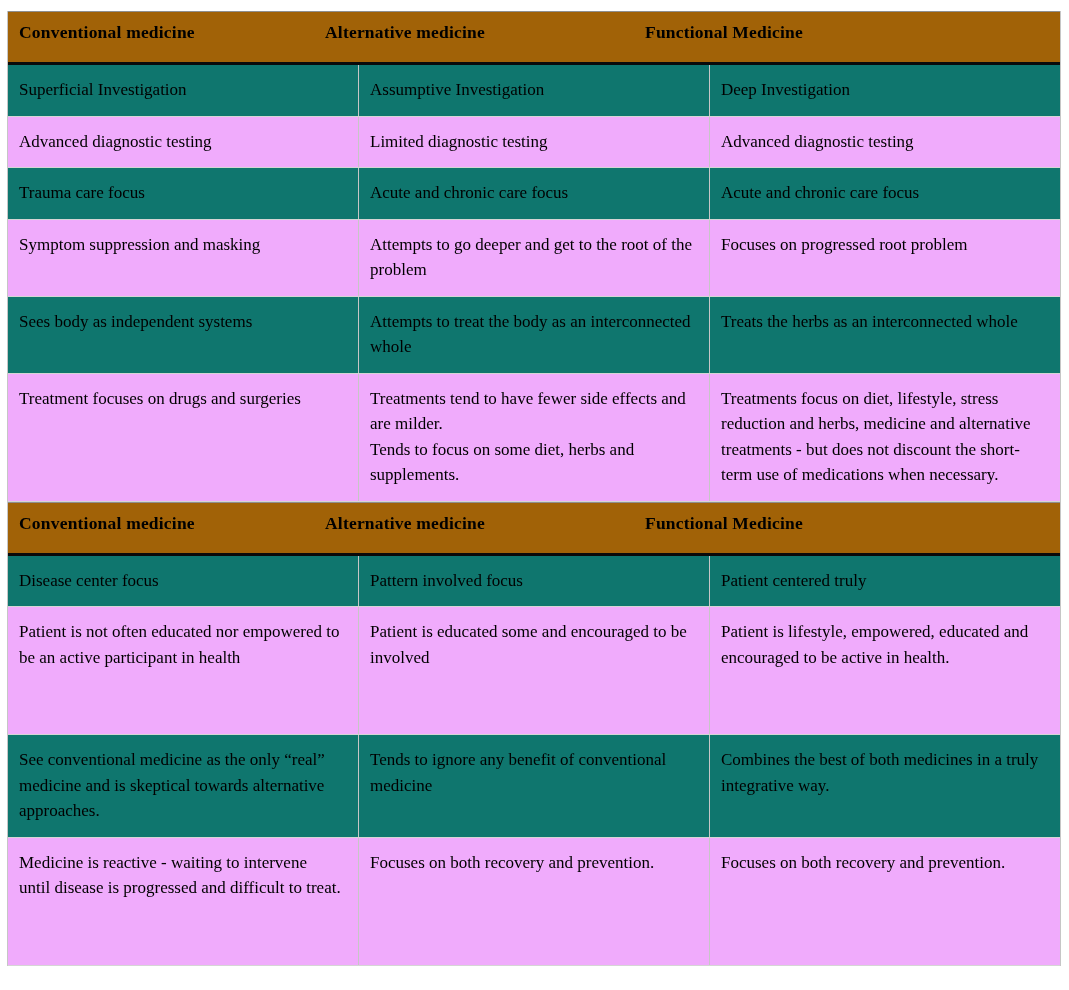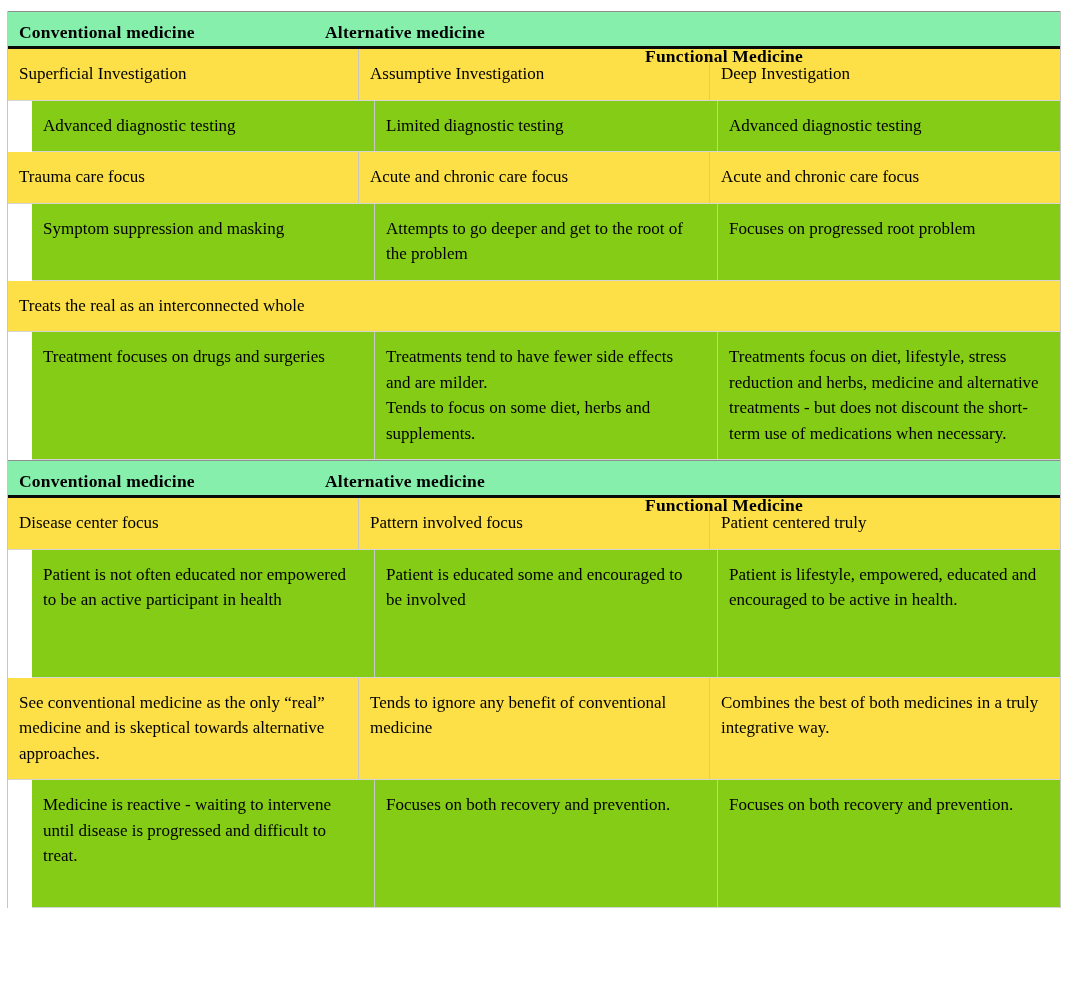--- a/index.html
+++ b/index.html
@@ -13,43 +13,43 @@
     color: #000000;
   }
   .page { padding: 11px 8px 0 7px; }
   .table {
     width: 1054px;
     border-left: 1px solid #c6c6c6;
     border-right: 1px solid #c6c6c6;
   }
   .header-row {
     position: relative;
-    height: 38px;
-    background: #86efac;
+    height: 54px;
+    background: #a16207;
     border-top: 1px solid #8f8f8f;
     border-bottom: 3px solid #0a0a0a;
   }
   .header-cell {
     position: absolute;
     top: 10px;
     font-weight: bold;
     font-size: 17.5px;
     letter-spacing: 0.2px;
     white-space: nowrap;
   }
   .header-cell.h0 { left: 11px; }
   .header-cell.h1 { left: 317px; }
-  .header-cell.h2 { left: 637px; margin-top: 24px; }
+  .header-cell.h2 { left: 637px; }
   .row {
     display: flex;
-    background: #fde047;
+    background: #0f766e;
     border-bottom: 1px solid #d5d5d5;
     min-height: 50px;
   }
-  .row.alt { background: #84cc16; margin-left: 24px; }
+  .row.alt { background: #f0abfc; }
   .row.tall { min-height: 128px; }
   .cell {
     flex: 1 1 0;
     padding: 12px 16px 13px 11px;
     font-size: 17px;
     line-height: 1.5;
     white-space: pre-line;
     border-right: 1px solid #c6c6c6;
   }
   .cell:last-child { border-right: none; }
@@ -78,21 +78,23 @@
         <div class="cell">Trauma care focus</div>
         <div class="cell">Acute and chronic care focus</div>
         <div class="cell">Acute and chronic care focus</div>
       </div>
       <div class="row alt">
         <div class="cell">Symptom suppression and masking</div>
         <div class="cell">Attempts to go deeper and get to the root of the problem</div>
         <div class="cell">Focuses on progressed root problem</div>
       </div>
       <div class="row">
-        <div class="cell">Treats the real as an interconnected whole</div>
+        <div class="cell">Sees body as independent systems</div>
+        <div class="cell">Attempts to treat the body as an interconnected whole</div>
+        <div class="cell">Treats the herbs as an interconnected whole</div>
       </div>
       <div class="row alt">
         <div class="cell">Treatment focuses on drugs and surgeries</div>
         <div class="cell">Treatments tend to have fewer side effects and are milder.
 Tends to focus on some diet, herbs and supplements.</div>
         <div class="cell">Treatments focus on diet, lifestyle, stress reduction and herbs, medicine and alternative treatments - but does not discount the short-term use of medications when necessary.</div>
       </div>
       <div class="header-row">
         <span class="header-cell h0">Conventional medicine</span>
         <span class="header-cell h1">Alternative medicine</span>

